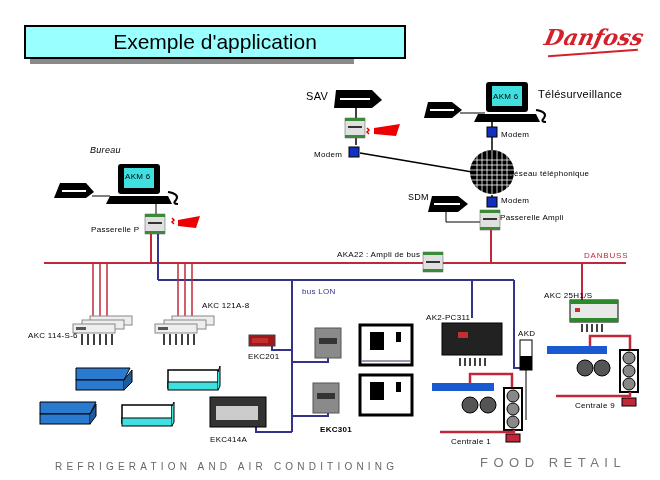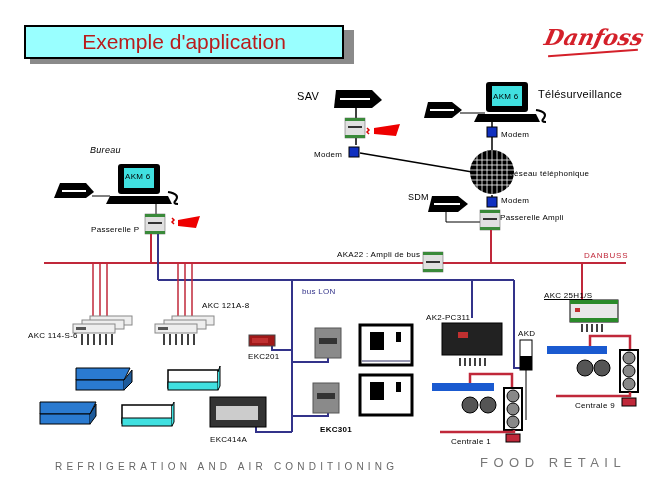--- a/index.html
+++ b/index.html
@@ -1,18 +1,18 @@
 <!DOCTYPE html>
 <html><head>
 <meta charset="utf-8">
 <style>
   html, body { margin:0; padding:0; background:#fff; }
   body { width:660px; height:480px; position:relative; overflow:hidden; font-family:"Liberation Sans", sans-serif; }
   .title-shadow { position:absolute; left:30px; top:30px; width:324px; height:34px; background:#8a8a8a; }
-  .title-box { position:absolute; left:24px; top:25px; width:320px; height:34px; background:#99ffff; border:2px solid #000; box-sizing:border-box; font-size:21px; color:#b91c1c; text-align:center; line-height:30px; }
+  .title-box { position:absolute; left:24px; top:25px; width:382px; height:34px; background:#99ffff; border:2px solid #000; box-sizing:border-box; font-size:21px; color:#000000; text-align:center; line-height:30px; }
   .lbl { position:absolute; font-size:9px; color:#000; white-space:nowrap; letter-spacing:0.3px; }
   .lbl-sm { font-size:8px; }
   .lbl-md { font-size:11px; }
   .lbl-red { color:#c0283a; font-size:8px; letter-spacing:0.8px; }
   .footer-left { position:absolute; left:27px; top:461px; font-size:10px; color:#666; letter-spacing:4.2px; white-space:nowrap;padding-left:28px; }
   .footer-right { position:absolute; left:480px; top:455px; font-size:13px; color:#777; letter-spacing:5.5px; white-space:nowrap; }
   .logo { position:absolute; left:545px; top:24px; font-family:"DejaVu Serif", serif; font-style:italic; font-weight:bold; font-size:22px; color:#d4202a; transform:skewX(-12deg); }
   .logo-underline { position:absolute; left:548px; top:52px; width:90px; height:2px; background:#d4202a; transform:rotate(-4deg); }
   svg { position:absolute; left:0; top:0; }
 </style>
@@ -289,38 +289,38 @@
     <rect x="506" y="434" width="14" height="8" fill="#c0283a" stroke="#000"></rect>
   </g>
 </svg>
 
 <div class="title-shadow"></div>
 <div class="title-box">Exemple d'application</div>
 
 <div class="logo">Danfoss</div>
 <div class="logo-underline"></div>
 
-<div class="lbl lbl-md" style="left:297px;top:90px;">SAV</div>
+<div class="lbl lbl-md" style="left:306px;top:90px;">SAV</div>
 <div class="lbl lbl-md" style="left:538px;top:88px;">Télésurveillance</div>
 <div class="lbl lbl-sm" style="left:493px;top:92px;color:#000;">AKM 6</div>
 <div class="lbl lbl-sm" style="left:501px;top:130px;">Modem</div>
 <div class="lbl lbl-sm" style="left:314px;top:150px;">Modem</div>
 <div class="lbl lbl-sm" style="left:508px;top:169px;">Réseau téléphonique</div>
 <div class="lbl" style="left:90px;top:145px;font-style:italic;">Bureau</div>
 <div class="lbl lbl-sm" style="left:125px;top:172px;">AKM 6</div>
 <div class="lbl" style="left:408px;top:192px;">SDM</div>
 <div class="lbl lbl-sm" style="left:501px;top:196px;">Modem</div>
 <div class="lbl lbl-sm" style="left:500px;top:213px;">Passerelle Ampli</div>
 <div class="lbl lbl-sm" style="left:91px;top:225px;">Passerelle P</div>
 <div class="lbl lbl-sm" style="left:337px;top:250px;">AKA22 : Ampli de bus</div>
 <div class="lbl lbl-red" style="left:584px;top:251px;">DANBUSS</div>
 <div class="lbl lbl-sm" style="left:302px;top:287px;color:#33338a;">bus LON</div>
 <div class="lbl lbl-sm" style="left:202px;top:301px;">AKC 121A-8</div>
 <div class="lbl lbl-sm" style="left:28px;top:331px;">AKC 114-S-6</div>
-<div class="lbl lbl-sm" style="left:544px;top:291px;text-decoration:underline;">AKC 25H1/S</div>
+<div class="lbl lbl-sm" style="left:544px;top:291px;">AKC 25H1/S</div>
 <div class="lbl lbl-sm" style="left:426px;top:313px;">AK2-PC311</div>
 <div class="lbl lbl-sm" style="left:518px;top:329px;">AKD</div>
 <div class="lbl lbl-sm" style="left:248px;top:352px;">EKC201</div>
 <div class="lbl lbl-sm" style="left:320px;top:425px;font-weight:bold;">EKC301</div>
 <div class="lbl lbl-sm" style="left:210px;top:435px;">EKC414A</div>
 <div class="lbl lbl-sm" style="left:451px;top:437px;">Centrale 1</div>
 <div class="lbl lbl-sm" style="left:575px;top:401px;">Centrale 9</div>
 
 <div class="footer-left">REFRIGERATION AND AIR CONDITIONING</div>
 <div class="footer-right">FOOD RETAIL</div>

